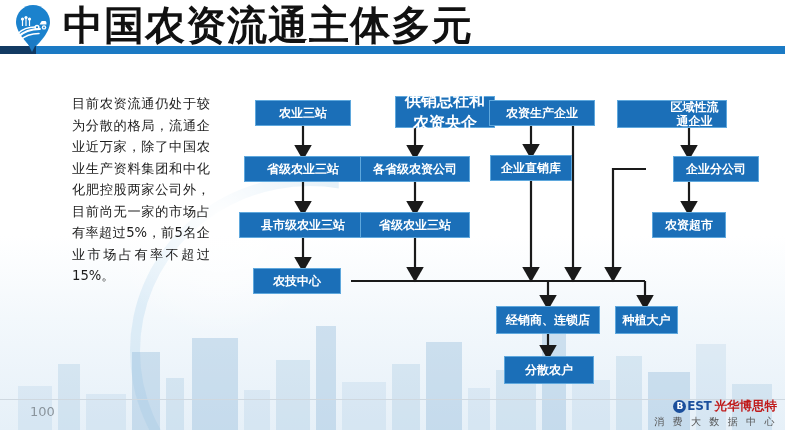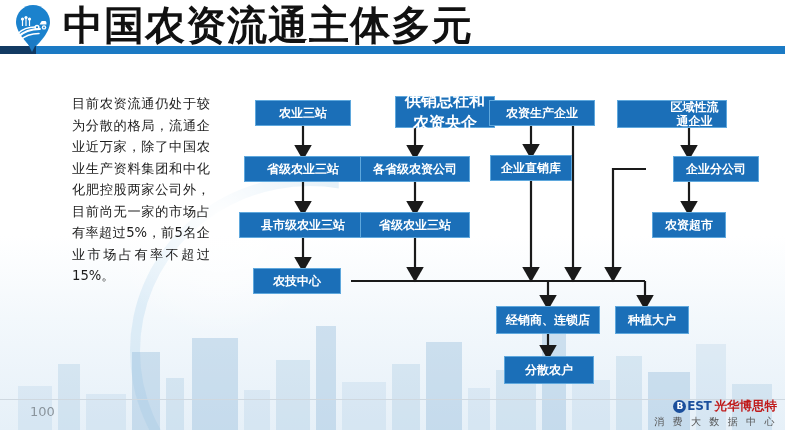--- a/index.html
+++ b/index.html
@@ -165,21 +165,21 @@
     <div class="node" style="left:360px;top:212px;width:110px;height:26px;">省级农业三站</div>
 
     <div class="node" style="left:489px;top:100px;width:106px;height:26px;">农资生产企业</div>
     <div class="node" style="left:490px;top:155px;width:82px;height:26px;">企业直销库</div>
 
     <div class="node" style="left:617px;top:100px;width:110px;height:28px;padding-left:48px;">区域性流通企业</div>
     <div class="node" style="left:646px;top:156px;width:86px;height:26px;margin-left:27px;">企业分公司</div>
     <div class="node" style="left:652px;top:212px;width:74px;height:26px;">农资超市</div>
 
     <div class="node" style="left:496px;top:306px;width:104px;height:28px;">经销商、连锁店</div>
-    <div class="node" style="left:615px;top:306px;width:74px;height:28px;">种植大户</div>
+    <div class="node" style="left:615px;top:306px;width:63px;height:28px;">种植大户</div>
     <div class="node" style="left:504px;top:356px;width:90px;height:28px;">分散农户</div>
   </div>
 
   <div class="footer-rule"></div>
   <div class="pagenum">100</div>
   <div class="brand">
     <div class="brand-row">
       <span class="brand-b">B</span>
       <span class="brand-est">EST</span>
       <span class="brand-cn">光华博思特</span>

